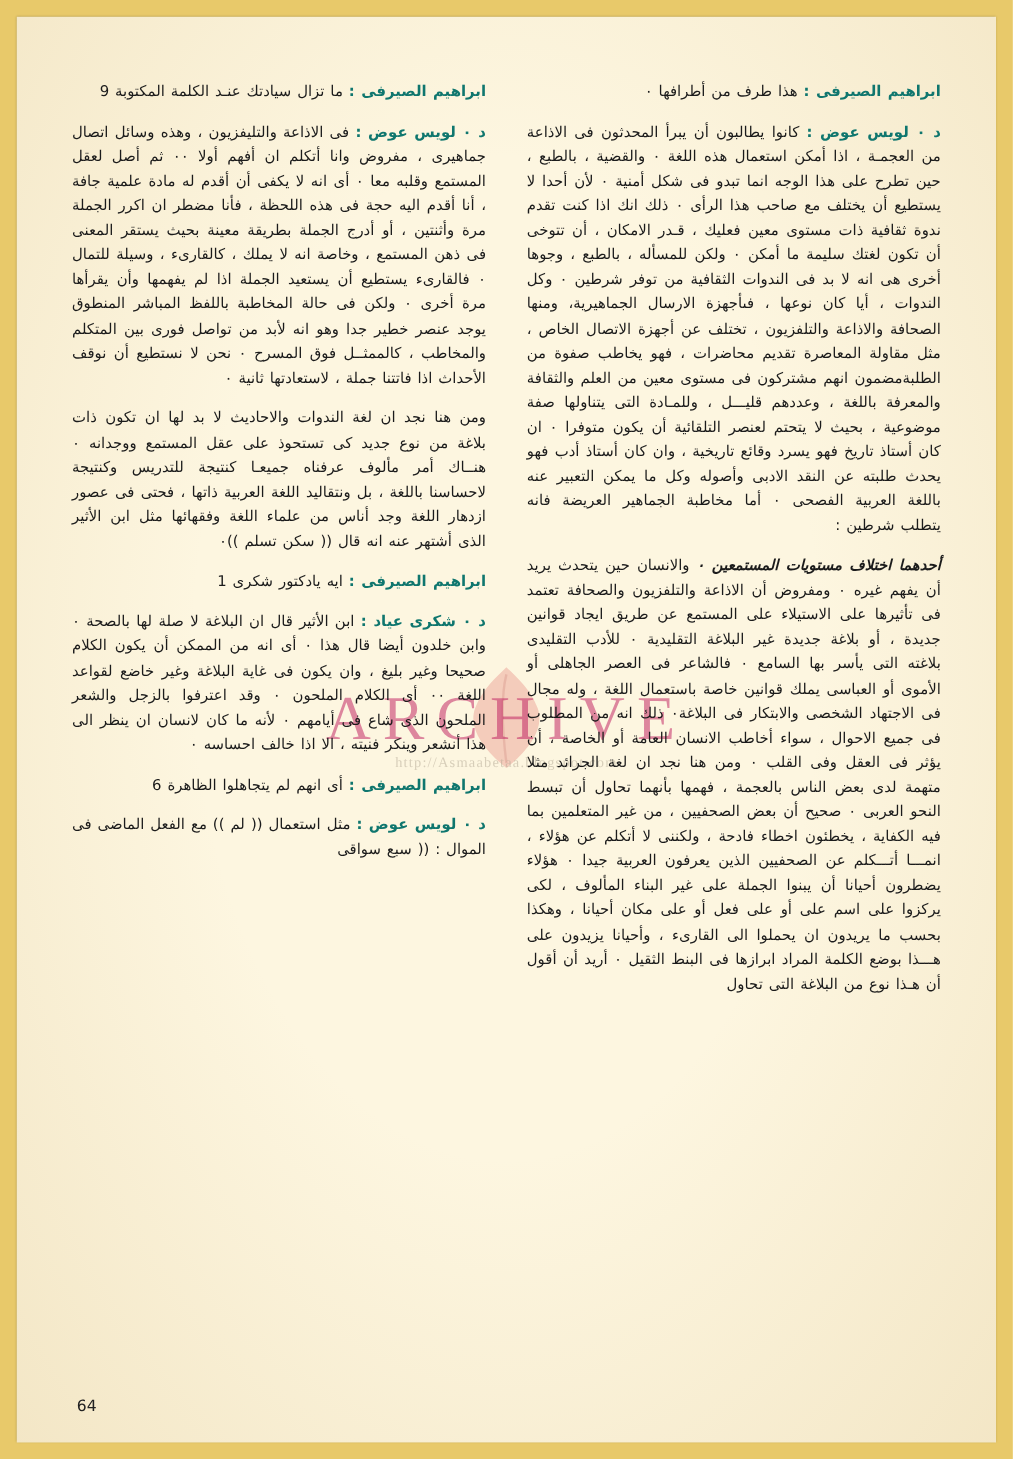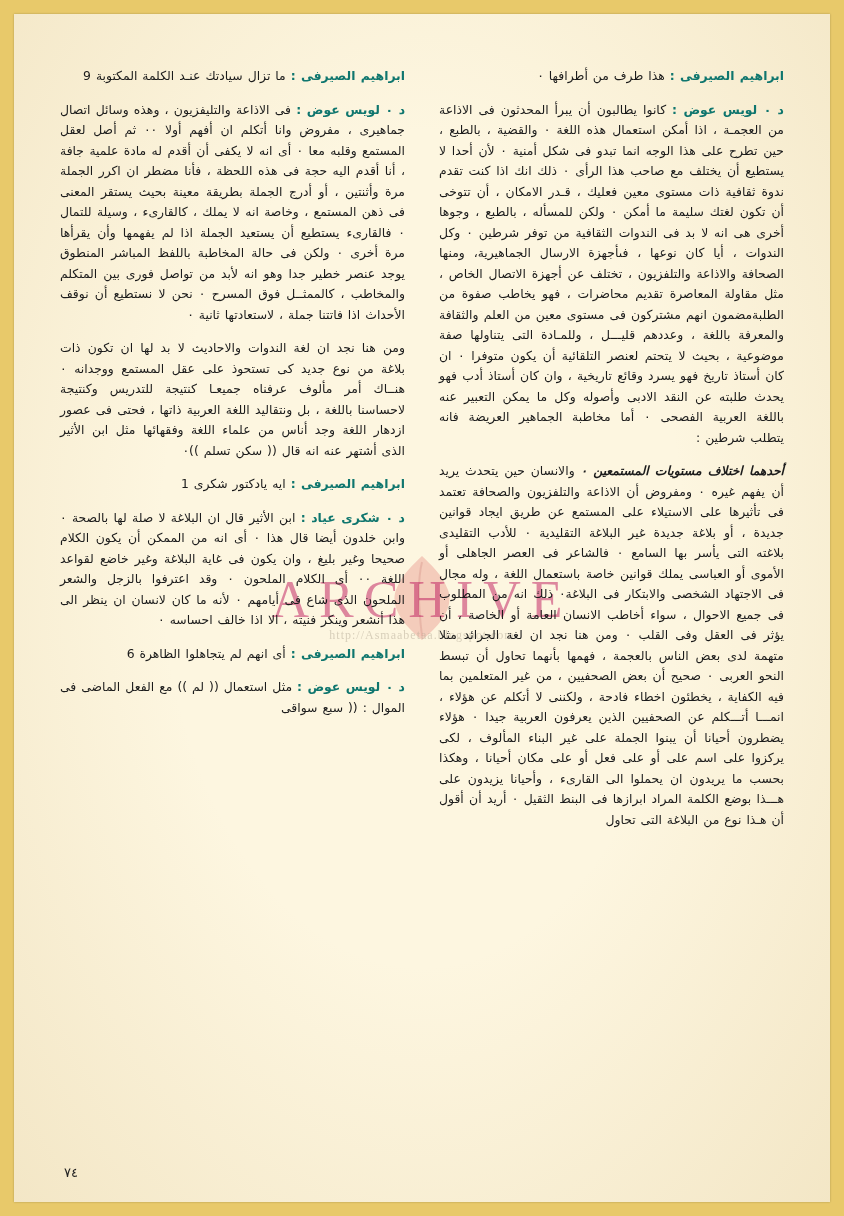--- a/index.html
+++ b/index.html
@@ -171,14 +171,14 @@
       </p>
 
 
       <p class="para">
         <span class="speaker">د ٠ لويس عوض :</span><span> مثل استعمال (( لم )) مع الفعل الماضى فى الموال : (( سبع سواقى</span>
       </p>
 
     </div>
   </div>
 
-  <div class="pagenum">٧٤</div>
+  <div class="pagenum">64</div>
 </div>
 
 </body></html>

